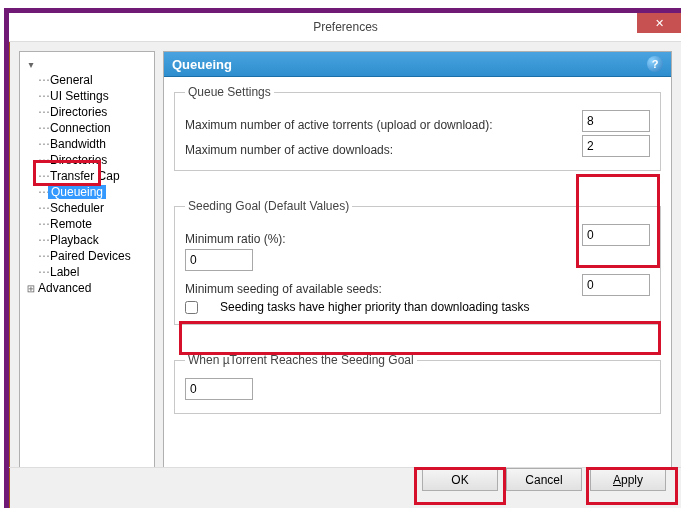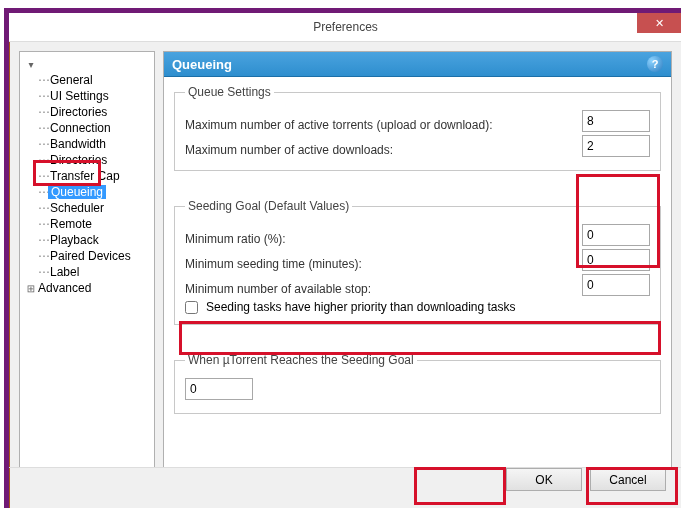--- a/index.html
+++ b/index.html
@@ -19,21 +19,21 @@
 .hi-box{position:absolute;border:3px solid #d6102a;pointer-events:none;}
 .content{flex:1;border:1px solid #b0b0b0;background:#fff;position:relative;padding:0;}
 .header{background:linear-gradient(#4aa3df,#2e8ece);color:#fff;font-weight:bold;font-size:13px;padding:4px 8px;border-bottom:1px solid #1b6fa8;display:flex;justify-content:space-between;align-items:center;}
 .help-icon{width:16px;height:16px;border-radius:50%;background:radial-gradient(circle at 30% 30%,#8cd3ff,#2b7bbf);color:#fff;font-size:11px;font-weight:bold;display:flex;align-items:center;justify-content:center;cursor:pointer;}
 .inner{padding:8px 10px;}
 fieldset{border:1px solid #c8c8c8;margin:0 0 28px 0;padding:8px 10px 10px 10px;}
 legend{font-size:12px;color:#444;padding:0 3px;}
 .row{display:flex;align-items:flex-end;justify-content:space-between;margin:3px 0;}
 .row label{color:#333;}
 .row input[type=text]{width:58px;height:18px;border:1px solid #a8a8a8;padding:1px 4px;font-size:12px;background:#fff;}
-.chk-row{display:flex;align-items:center;gap:6px;margin-top:4px;}
+.chk-row{display:flex;align-items:center;gap:20px;margin-top:4px;}
 .chk-row input[type=checkbox]{margin:0 2px 0 0;}
 .btnbar{position:absolute;left:0;right:0;bottom:0;height:45px;display:flex;justify-content:flex-end;gap:8px;padding-right:16px;border-top:1px solid #ddd;}
 .btn{min-width:76px;height:23px;border:1px solid #adadad;background:linear-gradient(#f5f5f5,#e1e1e1);font-size:12px;cursor:pointer;padding:0 8px;}
 .btn:first-letter{text-decoration:underline;}
 .btn.noul:first-letter{text-decoration:none;}
 </style>
 </head>
 <body>
 
 <div class="backdrop">
@@ -125,25 +125,24 @@
           </div>
         </fieldset>
 
         <fieldset>
           <legend>Seeding Goal (Default Values)</legend>
           <div class="row">
             <label>Minimum ratio (%):</label>
             <input type="text" value="0" style="">
           </div>
           <div class="row">
-            <label>Minimum seeding time (minutes):</label>
             <input type="text" value="0" style="">
           </div>
           <div class="row">
-            <label>Minimum number of available stop:</label>
+            <label>Minimum seeding of available seeds:</label>
             <input type="text" value="0" style="">
           </div>
           <div class="chk-row">
             <input type="checkbox" style="">
             <label>Seeding tasks have higher priority than downloading tasks</label>
           </div>
         </fieldset>
 
         <fieldset>
           <legend>When µTorrent Reaches the Seeding Goal</legend>
@@ -152,20 +151,21 @@
           </div>
         </fieldset>
 
       </div>
     </div>
   </div>
 
   <div class="btnbar">
     <button class="btn noul">OK</button>
     <button class="btn noul">Cancel</button>
+    <button class="btn">Apply</button>
   </div>
 </div>
 
 <div class="hi-box" style="left:33px;top:160px;width:62px;height:20px;"></div>
 <div class="hi-box" style="left:576px;top:174px;width:78px;height:88px;"></div>
 <div class="hi-box" style="left:179px;top:321px;width:476px;height:28px;"></div>
 <div class="hi-box" style="left:414px;top:467px;width:86px;height:32px;"></div>
 <div class="hi-box" style="left:586px;top:467px;width:86px;height:32px;"></div>
 </div>
 

